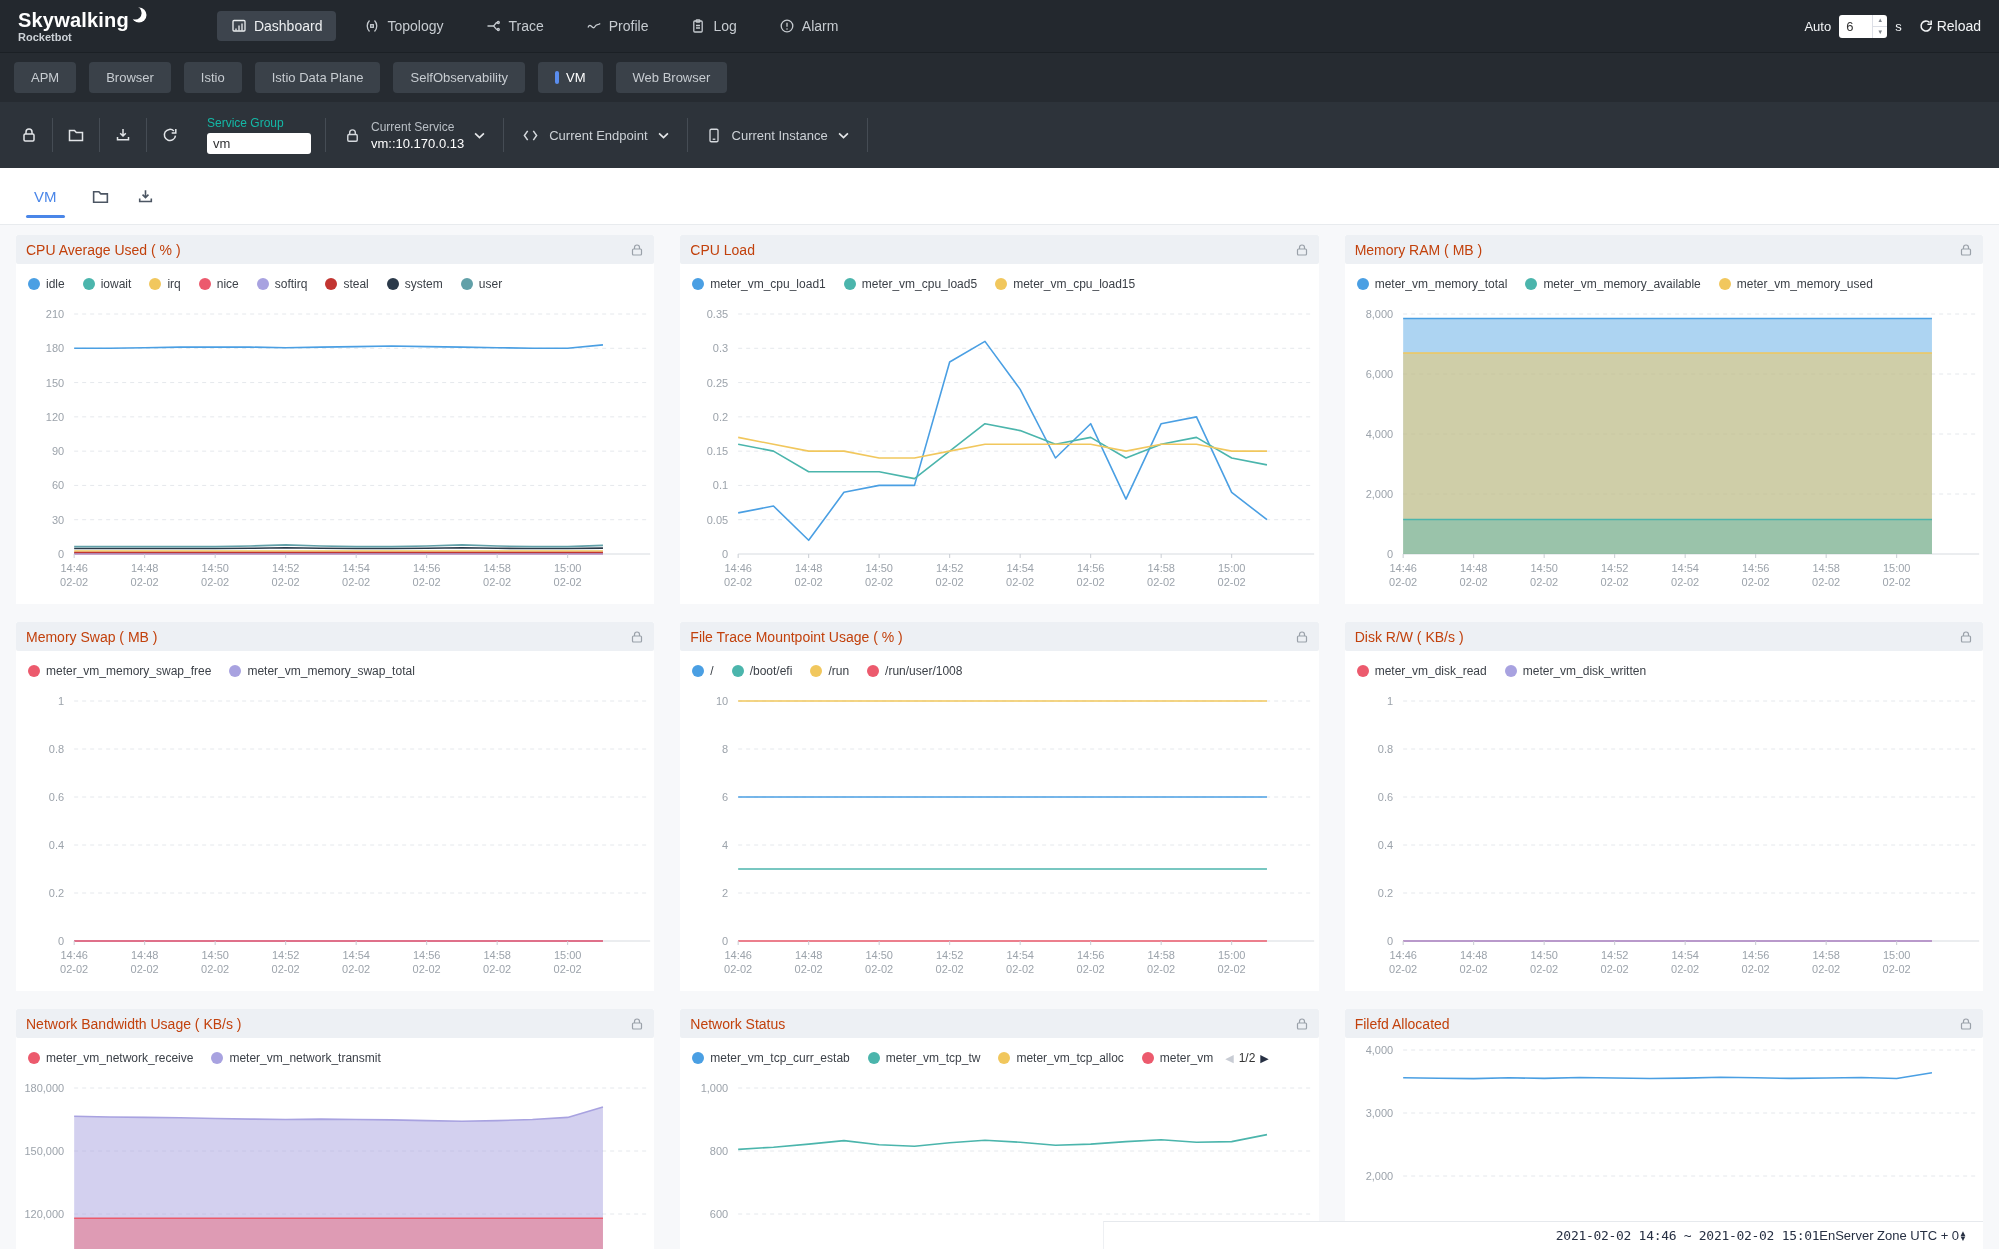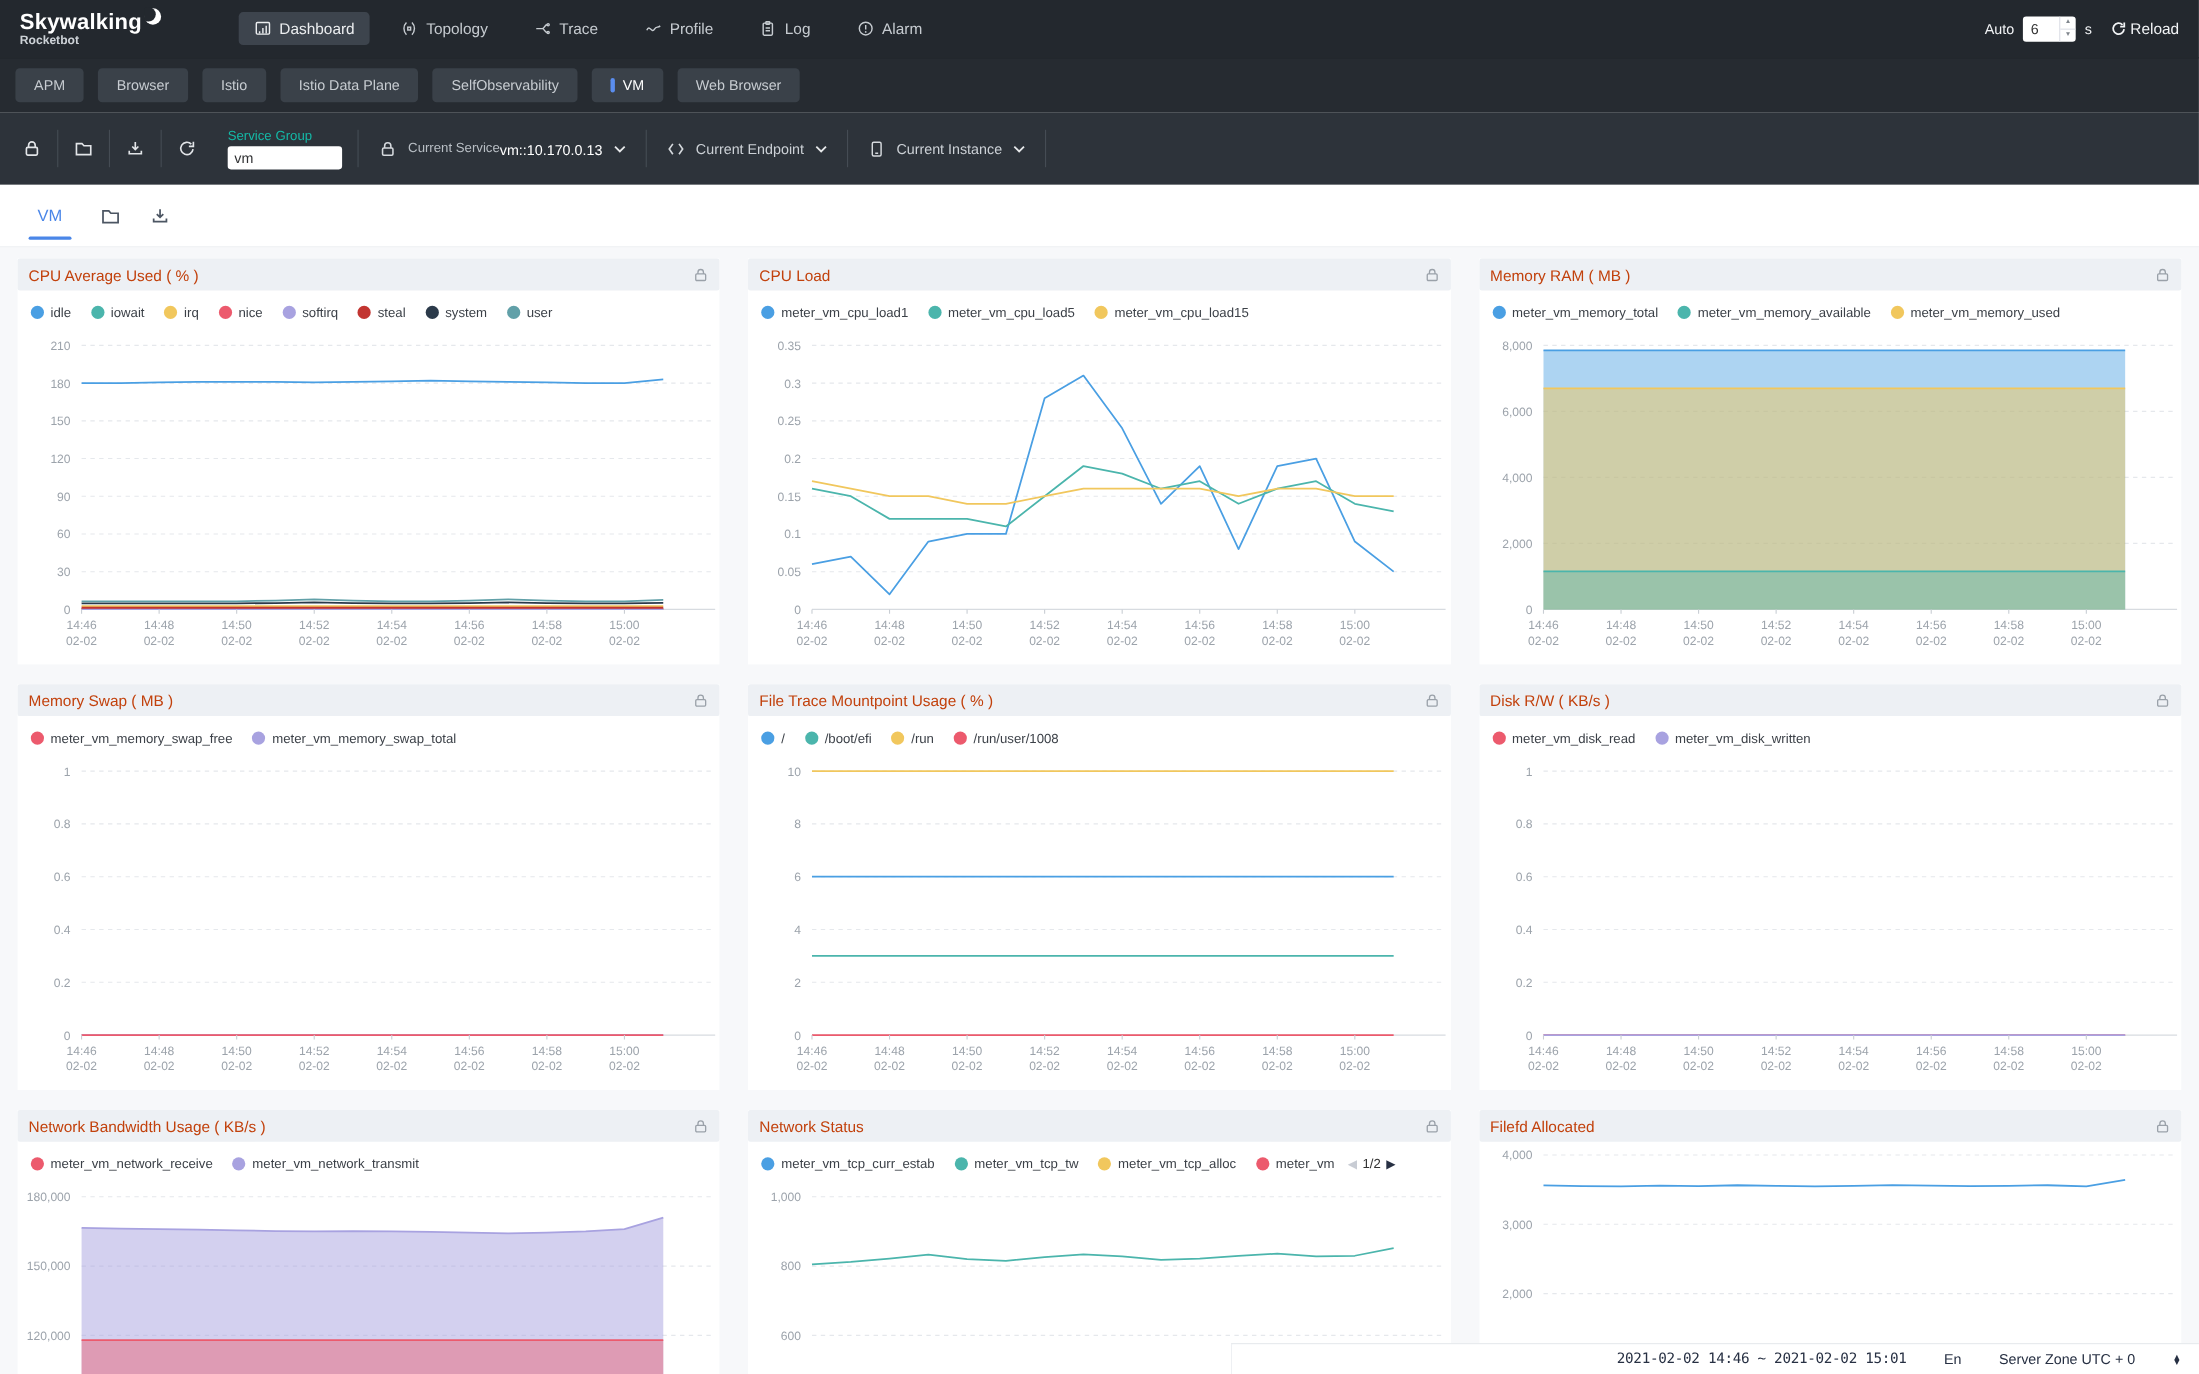--- a/index.html
+++ b/index.html
@@ -33,21 +33,21 @@
   .ws-pill { width:4px; height:13px; border-radius:2px; background:#5a8dee; display:inline-block; }
   
   .toolbar { height:66px; background:#2d333a; display:flex; align-items:center; padding:0 6px; }
   .tb-icon { padding:0 14px; display:flex; align-items:center; cursor:pointer; }
   .tb-div { width:1px; height:34px; background:#454c54; }
   .sg-block { display:flex; flex-direction:column; padding:0 14px; }
   .sg-label { color:#14b8a6; font-size:12px; margin-bottom:3px; }
   .sg-input { width:104px; height:21px; background:#fff; border:none; border-radius:3px;
               font-size:13px; color:#303133; padding:0 6px; font-family:"Liberation Sans",sans-serif; }
   .sel-block { display:flex; align-items:center; gap:10px; padding:0 18px; cursor:pointer; }
-  .sel-col { display:flex; flex-direction:row; }
+  .sel-col { display:flex; flex-direction:column; }
   .sel-label { color:#b9bfc5; font-size:12px; }
   .sel-value { color:#fff; font-size:13px; margin-top:2px; }
   .sel-single { color:#ccd1d6; font-size:13px; }
   
   .tabrow { height:57px; background:#fff; border-bottom:1px solid #e8ebee;
             display:flex; align-items:center; padding:0 26px; gap:26px; }
   .vm-tab { position:relative; color:#4a86e8; font-size:15px; height:100%;
             display:flex; align-items:center; cursor:pointer; padding:0 8px; }
   .vm-tab::after { content:""; position:absolute; left:0; right:0; bottom:6px; height:3px;
                    border-radius:2px; background:#4a86e8; }
@@ -65,23 +65,23 @@
             padding:9px 12px 7px 12px; min-height:38px; }
   .legend-item { display:flex; align-items:center; gap:6px; cursor:pointer; }
   .legend-dot { width:12px; height:12px; border-radius:50%; }
   .legend-lbl { font-size:12px; color:#3c4148; white-space:nowrap; }
   .legend-item.trunc .legend-lbl { max-width:64px; overflow:hidden; }
   .pager { display:flex; align-items:center; gap:5px; font-size:12px; color:#333; margin-left:-6px; }
   .pager .prev { color:#c8ccd4; font-size:11px; cursor:pointer; }
   .pager .next { color:#273043; font-size:11px; cursor:pointer; }
   .chart svg { display:block; width:100%; }
   
-  footer { position:fixed; right:0; bottom:0; width:880px; height:28px; background:#fff;
+  footer { position:fixed; right:16px; bottom:0; width:880px; height:28px; background:#fff;
            border-top:1px solid #e6e9ed; border-left:1px solid #eef0f3;
-           display:flex; align-items:center; justify-content:flex-end; gap:34px;
+           display:flex; align-items:center; justify-content:flex-end; 
            padding:0 16px; font-size:13px; color:#273043; z-index:5; }
   .f-time { font-family:"DejaVu Sans Mono", monospace; letter-spacing:-.3px; cursor:pointer; }
   .f-item { cursor:pointer; }
   .f-spin { display:flex; flex-direction:column; line-height:5px; font-size:8px;
             color:#273043; cursor:pointer; }
 </style>
 </head>
 <body>
 
 <header class="nav1">

